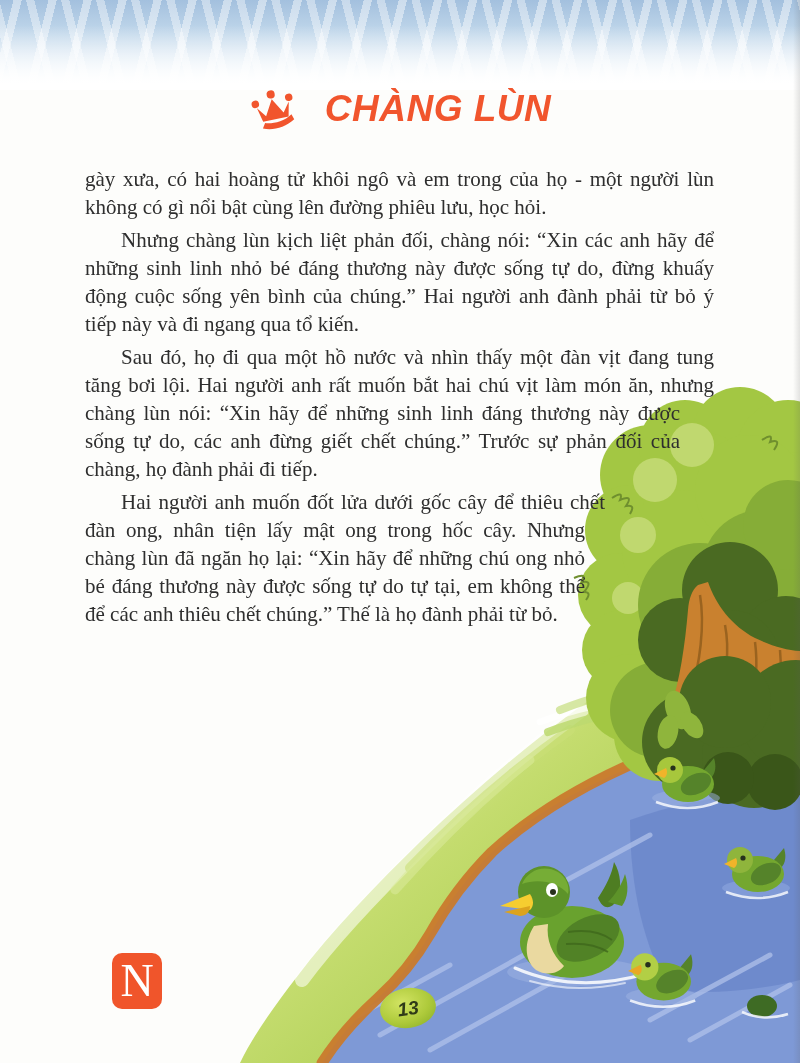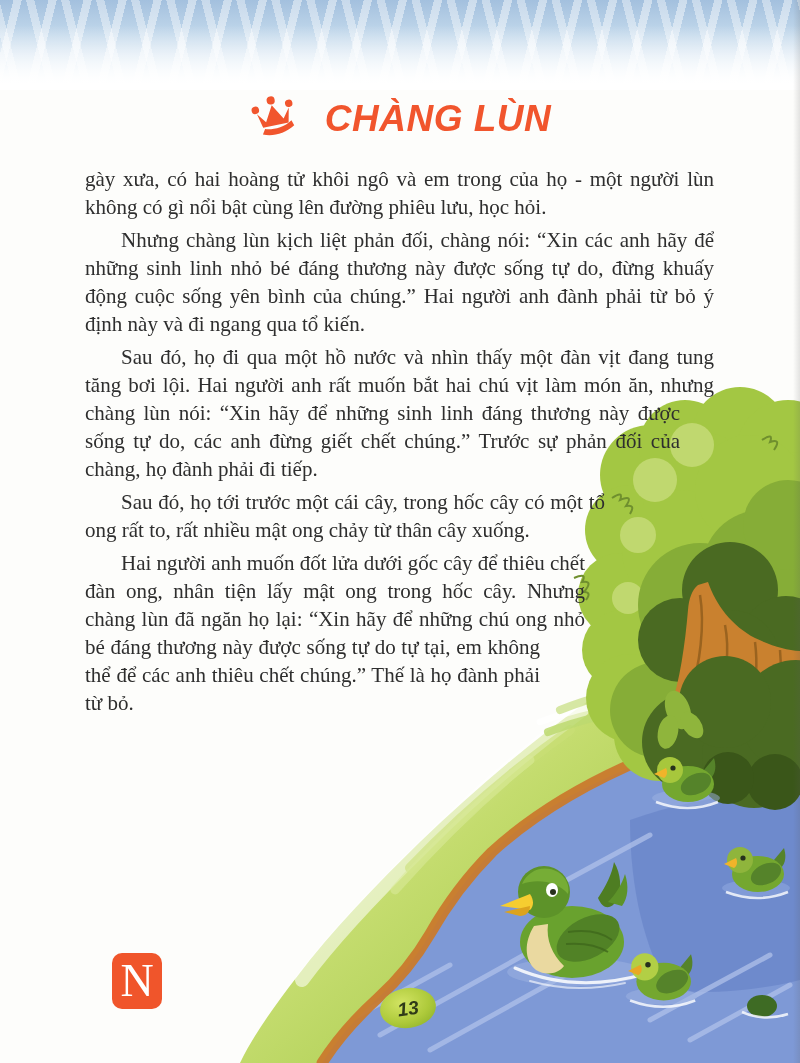--- a/index.html
+++ b/index.html
@@ -12,21 +12,21 @@
       linear-gradient(180deg, rgba(255,255,255,0) 28%, #ffffff 94%),
       repeating-linear-gradient(104deg, rgba(255,255,255,0) 0 13px, rgba(255,255,255,.45) 13px 21px, rgba(255,255,255,0) 21px 34px),
       repeating-linear-gradient(76deg, rgba(255,255,255,0) 0 13px, rgba(255,255,255,.4) 13px 21px, rgba(255,255,255,0) 21px 34px),
       linear-gradient(180deg,#a3c0de 0%,#bfd6ea 35%,#e4eef7 75%,#ffffff 100%);}
 
   .right-edge{position:absolute;right:0;top:0;bottom:0;width:7px;
     background:linear-gradient(90deg,rgba(0,0,0,0),rgba(90,90,90,.16));z-index:40;}
 
   
   .title-row{position:absolute;top:88px;left:0;right:0;height:52px;
-    display:flex;align-items:flex-end;justify-content:center;gap:24px;z-index:5;}
+    display:flex;align-items:flex-start;justify-content:center;gap:24px;z-index:5;}
   .title-text{font-family:"Liberation Sans","DejaVu Sans",sans-serif;
     font-style:italic;font-weight:bold;font-size:37px;letter-spacing:.5px;color:#f1552d;}
 
   
   .text-col{position:absolute;left:85px;top:165px;width:630px;z-index:6;
     font-size:21px;line-height:28px;color:#2e2e2e;text-align:justify;}
   .text-col p{margin:0 0 5px 0;}
   .text-col p.indent{text-indent:36px;}
   .wrap-step{float:right;clear:right;}
   .dropcap{float:left;width:50px;height:56px;margin:1px 10px 0 27px;
@@ -65,23 +65,22 @@
   <div class="wrap-step" style="width:250px;height:25px"></div>
   <div class="wrap-step" style="width:275px;height:27px"></div>
   <div class="wrap-step" style="width:303px;height:26px"></div>
   <div class="wrap-step" style="width:343px;height:27px"></div>
   <div class="wrap-step" style="width:367px;height:27px"></div>
   <div class="wrap-step" style="width:393px;height:28px"></div>
   <div class="wrap-step" style="width:415px;height:27px"></div>
   <div class="wrap-step" style="width:435px;height:55px"></div>
 
   <p><span class="dropcap">N</span><span>gày xưa, có hai hoàng tử khôi ngô và em trong của họ - một người lùn không có gì nổi bật cùng lên đường phiêu lưu, học hỏi.</span></p>
-  <p class="indent">Nhưng chàng lùn kịch liệt phản đối, chàng nói: “Xin các anh hãy để những sinh linh nhỏ bé đáng thương này được sống tự do, đừng khuấy động cuộc sống yên bình của chúng.” Hai người anh đành phải từ bỏ ý định này và đi ngang qua tổ kiến.</p>
+  <p class="indent">Nhưng chàng lùn kịch liệt phản đối, chàng nói: “Xin các anh hãy để những sinh linh nhỏ bé đáng thương này được sống tự do, đừng khuấy động cuộc sống yên bình của chúng.” Hai người anh đành phải từ bỏ ý tiếp này và đi ngang qua tổ kiến.</p>
   <p class="indent">Sau đó, họ đi qua một hồ nước và nhìn thấy một đàn vịt đang tung tăng bơi lội. Hai người anh rất muốn bắt hai chú vịt làm món ăn, nhưng chàng lùn nói: “Xin hãy để những sinh linh đáng thương này được sống tự do, các anh đừng giết chết chúng.” Trước sự phản đối của chàng, họ đành phải đi tiếp.</p>
-  <p class="indent">Sau đó, họ tới trước một cái cây, trong hốc cây có một tổ ong rất to, rất nhiều mật ong chảy từ thân cây xuống.</p>
   <p class="indent">Hai người anh muốn đốt lửa dưới gốc cây để thiêu chết đàn ong, nhân tiện lấy mật ong trong hốc cây. Nhưng chàng lùn đã ngăn họ lại: “Xin hãy để những chú ong nhỏ bé đáng thương này được sống tự do tự tại, em không thể để các anh thiêu chết chúng.” Thế là họ đành phải từ bỏ.</p>
 </div>
 
 <svg class="illus" viewBox="0 0 570 683">
   <defs>
     <radialGradient id="pebbleGrad" cx="40%" cy="35%" r="75%">
       <stop offset="0%" stop-color="#d2e463"></stop>
         <stop offset="65%" stop-color="#aeca3b"></stop>
         <stop offset="100%" stop-color="#93b52c"></stop>
     </radialGradient>

